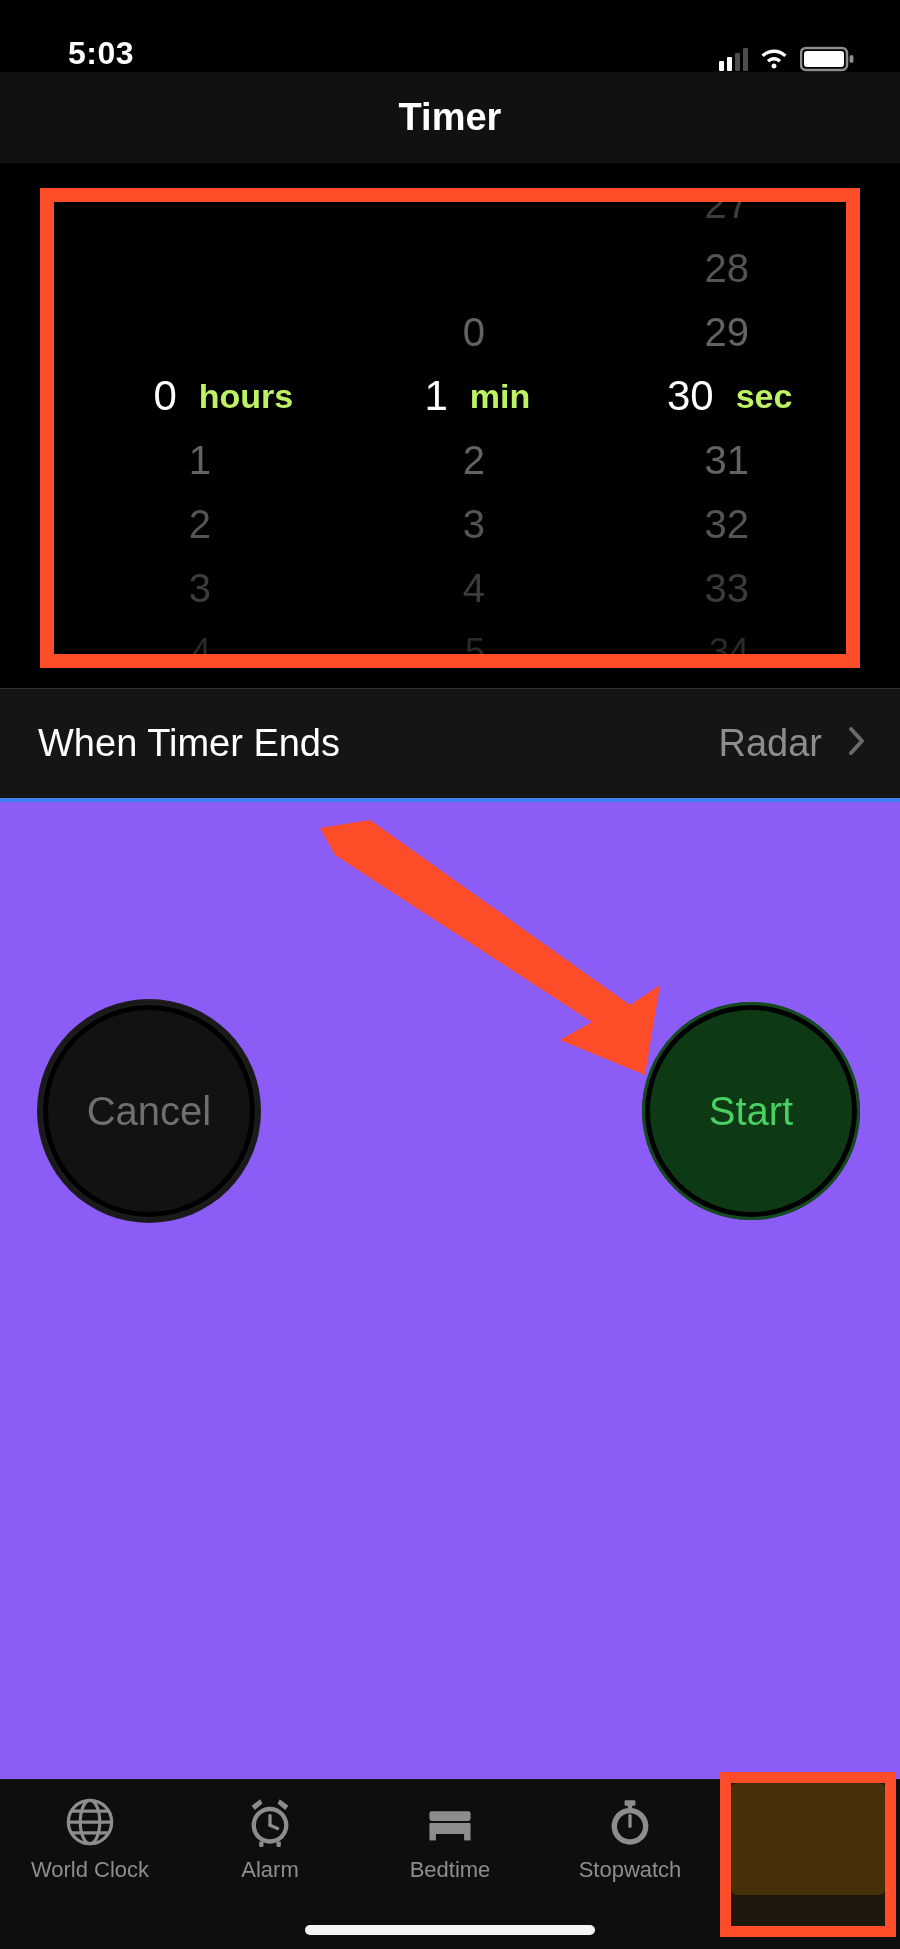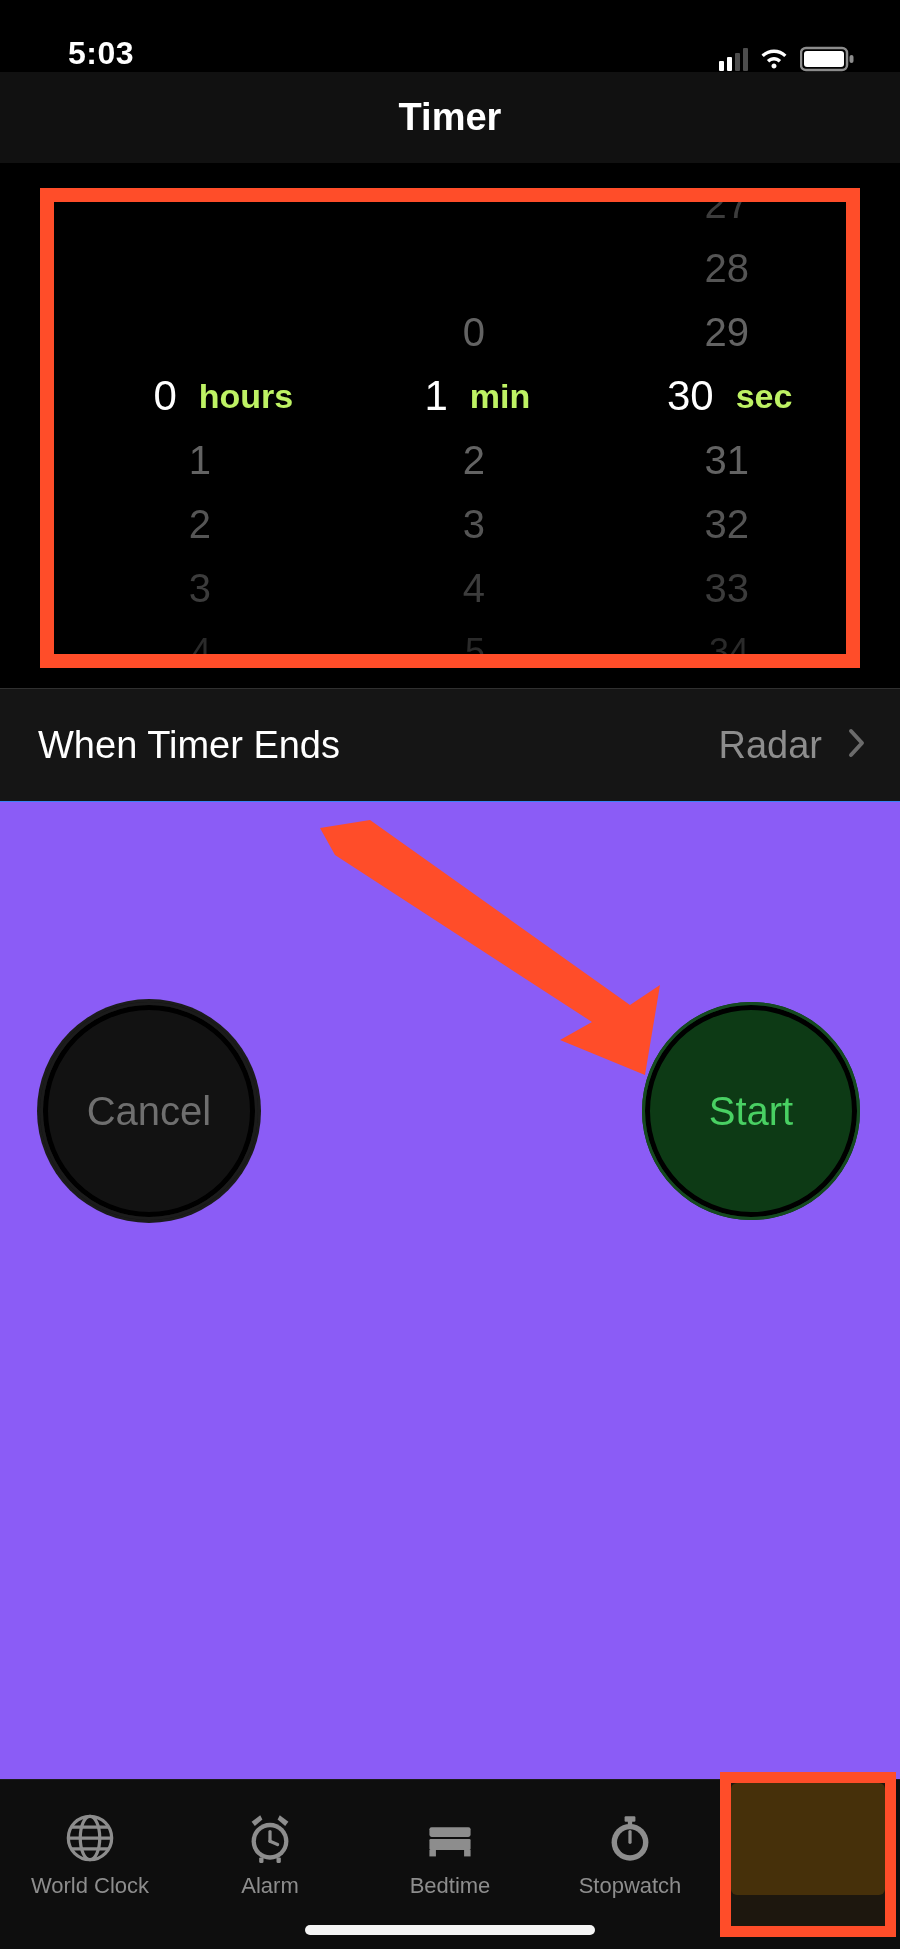--- a/index.html
+++ b/index.html
@@ -45,21 +45,21 @@
     .prow.n4 .pnum { color:#2a2a2a; font-size:36px;}
     .punit { font-size:34px; font-weight:600; color:#bef264; margin-left:4px; text-align:left;}
     .pcol.hours .prow { justify-content:center; padding-right:20px;}
     .pcol.hours .pnum { text-align:right;}
     .pcol.min .prow { justify-content:center; }
     .pcol.sec .prow { justify-content:center; }
     .pcol.hours .prow.sel { padding-left:20px; padding-right:0;}
     .pcol .label-row { display:flex; align-items:center; justify-content:center; gap:10px;}
 
     
-    .end-row { background:#151515; display:flex; align-items:center; justify-content:space-between; padding:0 34px 0 38px; height:114px; border-top:1px solid #303030; border-bottom:1px solid #3b82f6;}
+    .end-row { background:#151515; display:flex; align-items:center; justify-content:space-between; padding:0 34px 0 38px; height:114px; border-top:1px solid #303030; border-bottom:4px solid #3b82f6;}
     .end-row .lbl { font-size:38px; color:#fff; font-weight:500;}
     .end-row .val { font-size:38px; color:#8d8d8d; font-weight:400; display:flex; align-items:center; gap:26px;}
     .chev { color:#6f6f6f; }
 
     
     .actions { flex:1; background:#8b5cf6; position:relative;}
     .circle-btn { position:absolute; width:218px; height:218px; border-radius:50%; display:flex; align-items:center; justify-content:center; font-size:40px; font-weight:400;}
     .circle-btn::before { content:""; position:absolute; inset:0; border-radius:50%; border:4px solid rgba(255,255,255,0); box-shadow:0 0 0 4px rgba(0,0,0,1) inset; }
     .circle-btn.cancel { left:40px; top:200px; background:#121212; color:#6f6f6f;}
     .circle-btn.cancel { box-shadow:0 0 0 3px #1b1b1b;}
@@ -67,21 +67,21 @@
     .circle-btn.start { right:40px; top:200px; background:#0d3a15; color:#49d063;}
     .circle-btn.start::after{content:"";position:absolute;inset:0;border-radius:50%;border:3px solid #164a20;}
     .circle-btn.start .gap{position:absolute;inset:3px;border-radius:50%;border:4px solid #000;}
     .circle-btn.cancel .gap{position:absolute;inset:3px;border-radius:50%;border:4px solid #000;}
 
     
     .arrow-ann { position:absolute; pointer-events:none;}
 
     
     .tab-bar { height:170px; background:#0e0e0e; display:flex; border-top:1px solid #1c1c1c; position:relative;}
-    .tab { flex:1; display:flex; flex-direction:column; align-items:center; justify-content:flex-start; gap:3px; padding-top:32px; color:#8d8d8d; font-size:22px; font-weight:500;}
+    .tab { flex:1; display:flex; flex-direction:column; align-items:center; justify-content:flex-start; gap:3px; padding-top:16px; color:#8d8d8d; font-size:22px; font-weight:500;}
     .tab svg { width:52px; height:52px; }
     .tab.active { color:#ff9f0a;}
     .tab.active svg { color:#ff9f0a;}
     .tab-hi-box { position:absolute; right:4px; bottom:12px; top:-8px; width:176px; border:11px solid #ff4d29; background:rgba(138,88,16,.12); pointer-events:none;}
     .tab-inner-bg { position:absolute; right:15px; top:3px; bottom:54px; width:154px; background:#3d2b0a; border-radius:6px; pointer-events:none;}
 
     .home-ind { position:absolute; bottom:14px; left:50%; transform:translateX(-50%); width:290px; height:10px; border-radius:10px; background:#f5f5f5;}
 
     
     .stage { width:900px; height:1949px; position:relative; }

